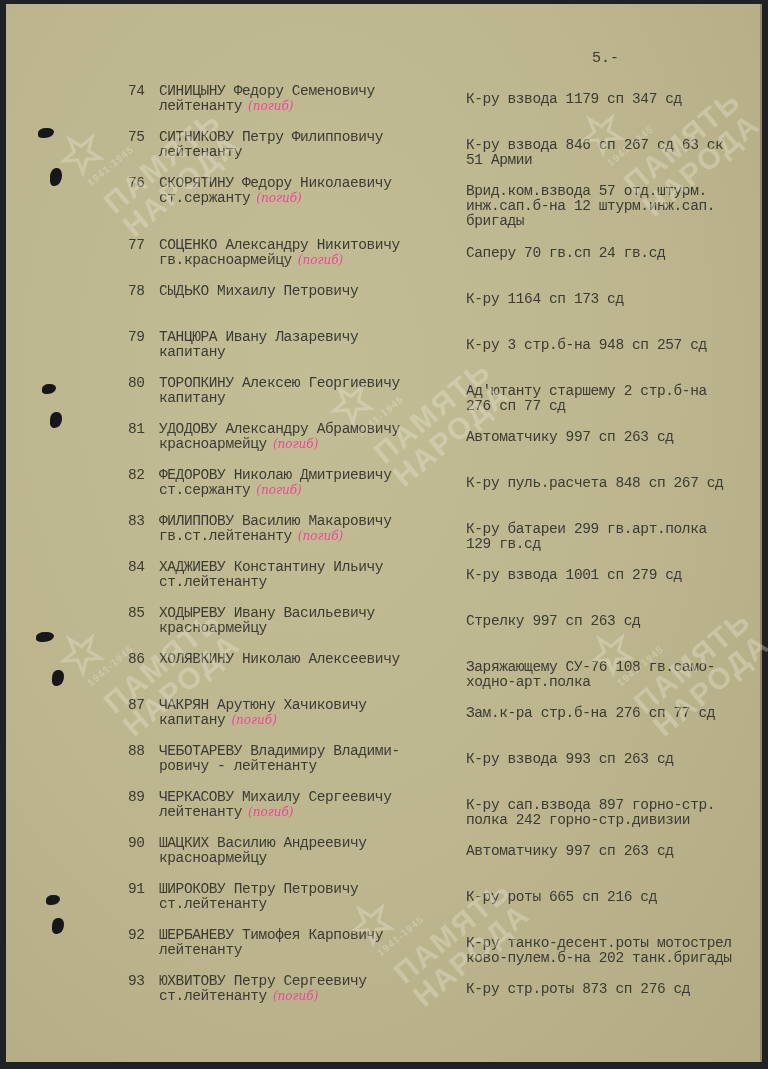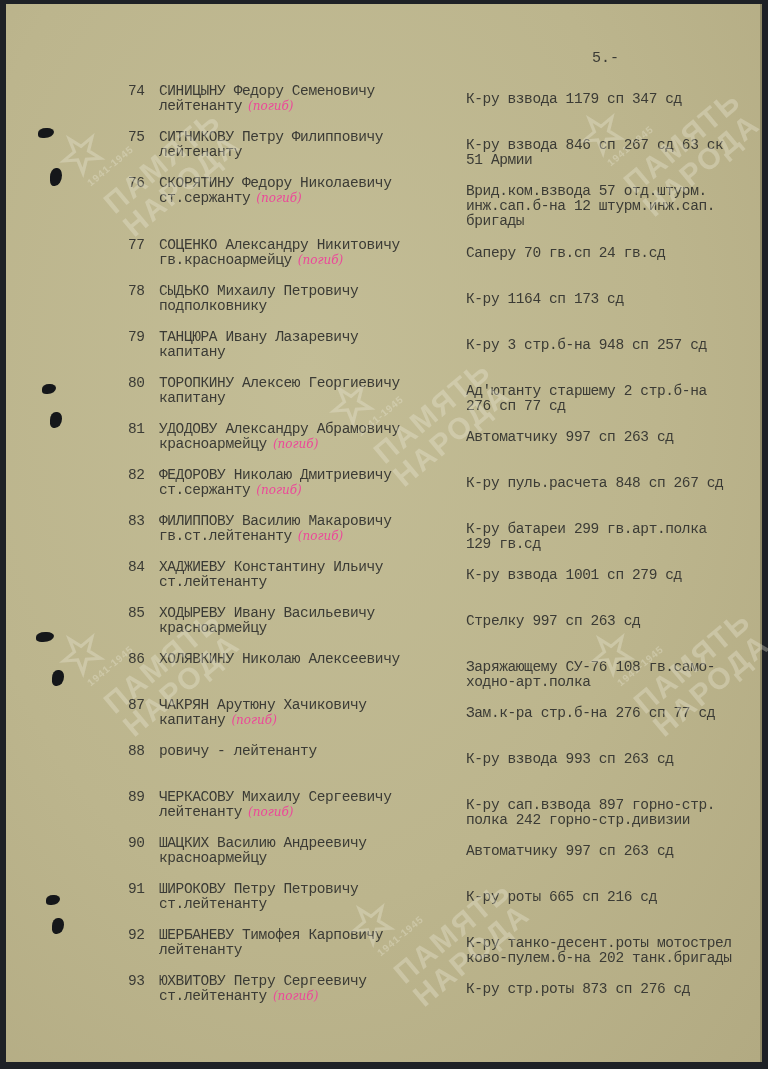--- a/index.html
+++ b/index.html
@@ -100,21 +100,20 @@
         <span class="name-line"><span>гв.красноармейцу</span><span class="note">(погиб)</span></span>
       </div>
       <div class="pos">
         <span class="pos-line">Саперу 70 гв.сп 24 гв.сд</span>
       </div>
     </div>
     <div class="entry" style="top: 284px;">
       <div class="num">78</div>
       <div class="name">
         <span class="name-line"><span>СЫДЬКО Михаилу Петровичу</span></span>
-        <span class="name-line"><span>подполковнику</span></span>
       </div>
       <div class="pos">
         <span class="pos-line">К-ру 1164 сп 173 сд</span>
       </div>
     </div>
     <div class="entry" style="top: 330px;">
       <div class="num">79</div>
       <div class="name">
         <span class="name-line"><span>ТАНЦЮРА Ивану Лазаревичу</span></span>
         <span class="name-line"><span>капитану</span></span>
@@ -201,20 +200,21 @@
         <span class="name-line"><span>ЧАКРЯН Арутюну Хачиковичу</span></span>
         <span class="name-line"><span>капитану</span><span class="note">(погиб)</span></span>
       </div>
       <div class="pos">
         <span class="pos-line">Зам.к-ра стр.б-на 276 сп 77 сд</span>
       </div>
     </div>
     <div class="entry" style="top: 744px;">
       <div class="num">88</div>
       <div class="name">
+        <span class="name-line"><span>ЧЕБОТАРЕВУ Владимиру Владими-</span></span>
         <span class="name-line"><span>ровичу - лейтенанту</span></span>
       </div>
       <div class="pos">
         <span class="pos-line">К-ру взвода 993 сп 263 сд</span>
       </div>
     </div>
     <div class="entry" style="top: 790px;">
       <div class="num">89</div>
       <div class="name">
         <span class="name-line"><span>ЧЕРКАСОВУ Михаилу Сергеевичу</span></span>

